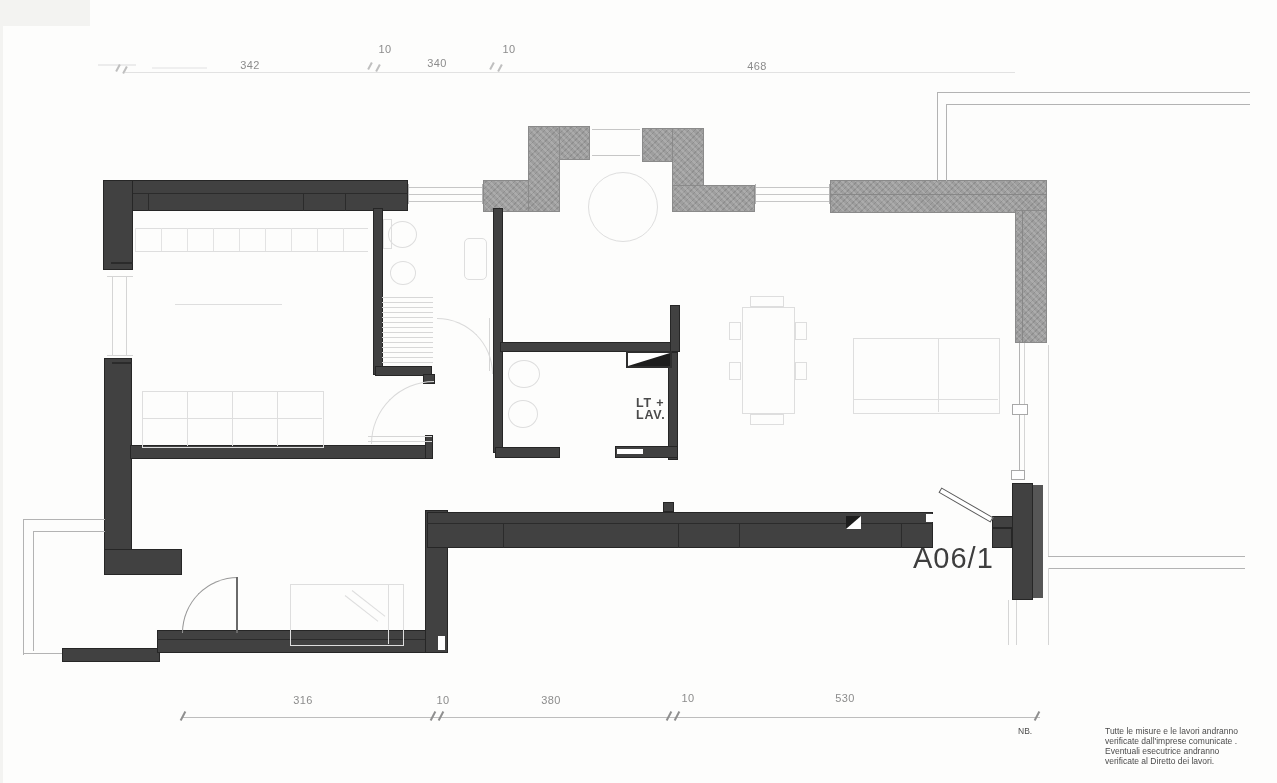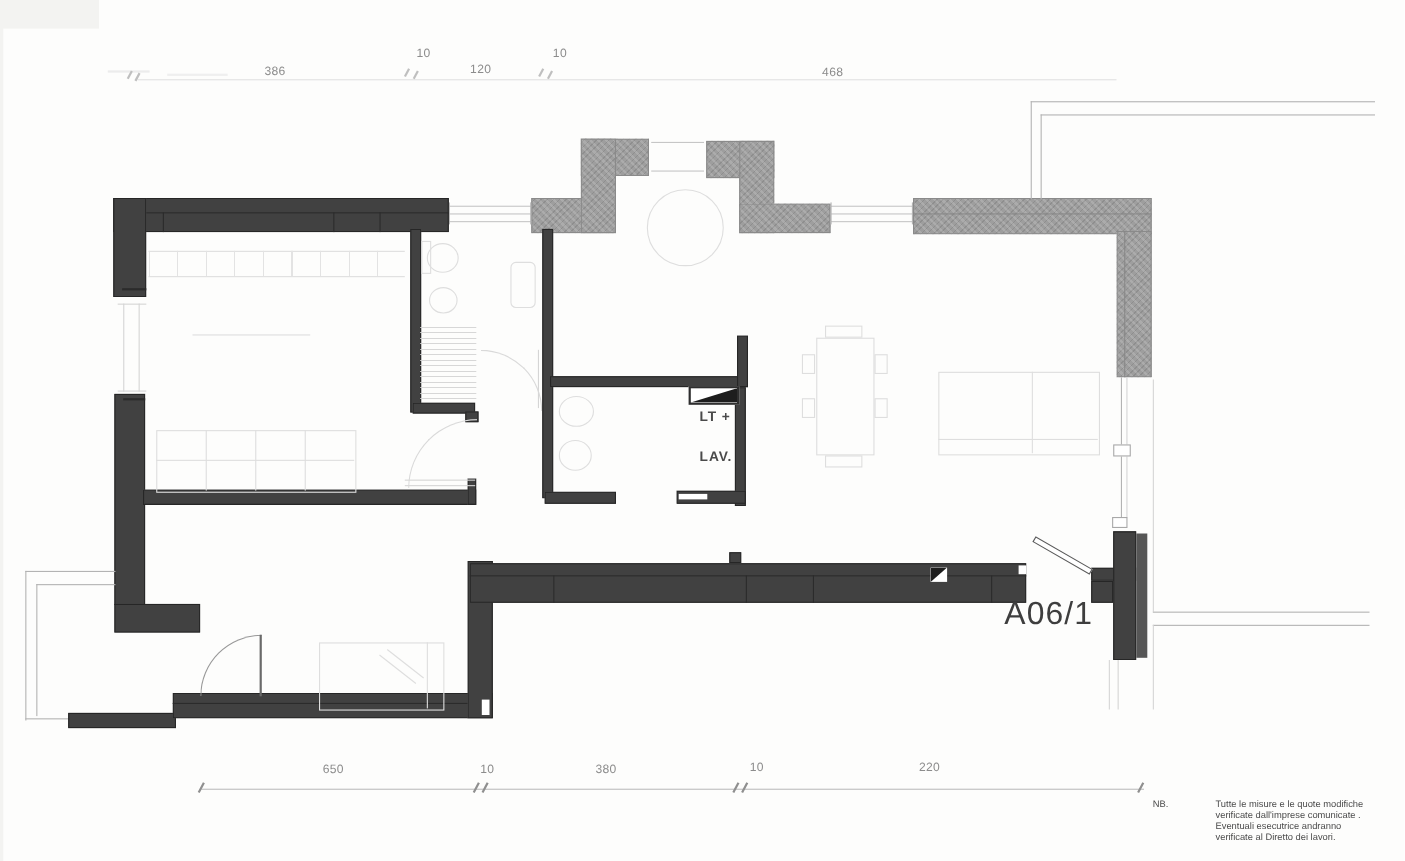--- a/index.html
+++ b/index.html
@@ -54,23 +54,23 @@
   <div class="el" style="left:98px;top:64px;width:38px;height:2px;background:#ececec"></div>
   <div class="el" style="left:152px;top:67px;width:55px;height:2px;background:#efefef"></div>
 
   <div class="el" style="left:125px;top:72px;width:890px;height:1px;background:#e2e2e2"></div>
   <div class="el tickf" style="left:117px;top:64px"></div>
   <div class="el tickf" style="left:124px;top:66px"></div>
   <div class="el tickf" style="left:369px;top:62px"></div>
   <div class="el tickf" style="left:377px;top:64px"></div>
   <div class="el tickf" style="left:491px;top:62px"></div>
   <div class="el tickf" style="left:499px;top:64px"></div>
-  <div class="el dim" style="left:250px;top:59px">386</div>
+  <div class="el dim" style="left:250px;top:59px">342</div>
   <div class="el dim" style="left:385px;top:43px">10</div>
-  <div class="el dim" style="left:437px;top:57px">120</div>
+  <div class="el dim" style="left:437px;top:57px">340</div>
   <div class="el dim" style="left:509px;top:43px">10</div>
   <div class="el dim" style="left:757px;top:60px">468</div>
 
   <div class="el gray" style="left:483px;top:180px;width:75px;height:32px"></div>
   <div class="el gray" style="left:528px;top:126px;width:62px;height:34px"></div>
   <div class="el gray" style="left:528px;top:126px;width:32px;height:86px"></div>
   <div class="el gray" style="left:642px;top:128px;width:62px;height:34px"></div>
   <div class="el gray" style="left:672px;top:128px;width:32px;height:84px"></div>
   <div class="el gray" style="left:672px;top:185px;width:83px;height:27px"></div>
   <div class="el gray" style="left:830px;top:180px;width:217px;height:33px"></div>
@@ -214,36 +214,36 @@
 
   <div class="el fr round" style="left:388px;top:221px;width:27px;height:25px"></div>
   <div class="el fr" style="left:383px;top:219px;width:7px;height:28px"></div>
   <div class="el fr round" style="left:390px;top:261px;width:24px;height:22px"></div>
   <div class="el fr" style="left:464px;top:238px;width:21px;height:40px;border-radius:5px"></div>
   <div class="el shower" style="left:382px;top:297px;width:51px;height:70px"></div>
 
   <div class="el fr round" style="left:508px;top:360px;width:30px;height:26px"></div>
   <div class="el fr round" style="left:508px;top:400px;width:28px;height:26px"></div>
 
-  <div class="el rlabel" style="left:636px;top:372px">LT +</div>
+  <div class="el rlabel" style="left:636px;top:396px">LT +</div>
   <div class="el rlabel" style="left:636px;top:408px">LAV.</div>
   <div class="el biglabel" style="left:913px;top:542px">A06/1</div>
 
   <div class="el" style="left:183px;top:717px;width:857px;height:1px;background:#bdbdbd"></div>
   <div class="el tick" style="left:182px;top:711px"></div>
   <div class="el tick" style="left:432px;top:711px"></div>
   <div class="el tick" style="left:440px;top:711px"></div>
   <div class="el tick" style="left:668px;top:711px"></div>
   <div class="el tick" style="left:676px;top:711px"></div>
   <div class="el tick" style="left:1036px;top:711px"></div>
-  <div class="el dim" style="left:303px;top:694px">650</div>
+  <div class="el dim" style="left:303px;top:694px">316</div>
   <div class="el dim" style="left:443px;top:694px">10</div>
   <div class="el dim" style="left:551px;top:694px">380</div>
   <div class="el dim" style="left:688px;top:692px">10</div>
-  <div class="el dim" style="left:845px;top:692px">220</div>
-
-  <div class="el nb" style="left:1048px;top:726px">NB.</div>
-  <div class="el nb" style="left:1105px;top:726px">Tutte le misure e le quote modifiche</div>
+  <div class="el dim" style="left:845px;top:692px">530</div>
+
+  <div class="el nb" style="left:1018px;top:726px">NB.</div>
+  <div class="el nb" style="left:1105px;top:726px">Tutte le misure e le lavori andranno</div>
   <div class="el nb" style="left:1105px;top:736px">verificate dall'imprese comunicate .</div>
   <div class="el nb" style="left:1105px;top:746px">Eventuali esecutrice andranno</div>
   <div class="el nb" style="left:1105px;top:756px">verificate al Diretto dei lavori.</div>
 
 </div>
 
 </body></html>

